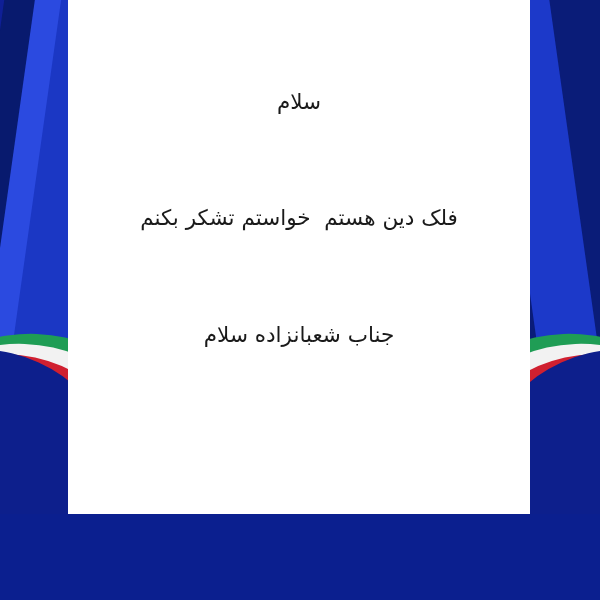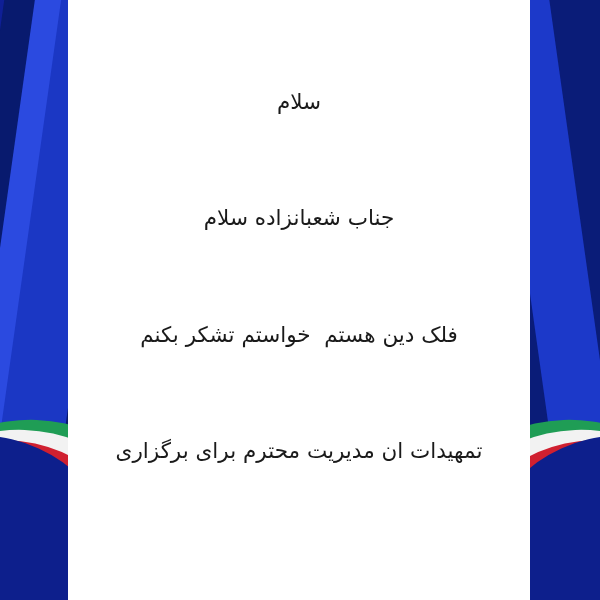--- a/index.html
+++ b/index.html
@@ -10,21 +10,21 @@
     overflow: hidden;
   }
   body {
     font-family: "DejaVu Sans", sans-serif;
     background: #0b1f8f;
   }
 
   #canvas {
     position: relative;
     width: 600px;
-    height: 600px;
+    height: 514px;
     background: #0f1f96;
     overflow: hidden;
   }
 
   
   .bg-layer { position: absolute; inset: 0; }
 
   .ribbon {
     position: absolute;
     transform-origin: center;
@@ -193,23 +193,22 @@
     <div class="swoosh sw-r-navy"></div>
 
     <div class="emblem">
       <span class="emblem-mark">ΛΛ</span>
     </div>
   </div>
 
   <div class="card">
     <div class="msg">
       <span class="msg-line">سلام</span>
+      <span class="msg-line">فلک دین هستم  خواستم تشکر بکنم</span>
       <span class="msg-line">جناب شعبانزاده سلام</span>
-      <span class="msg-line">فلک دین هستم  خواستم تشکر بکنم</span>
-      <span class="msg-line">تمهیدات ان مدیریت محترم برای برگزاری</span>
       
       
       
       
       
       
       
     </div>
   </div>
 

